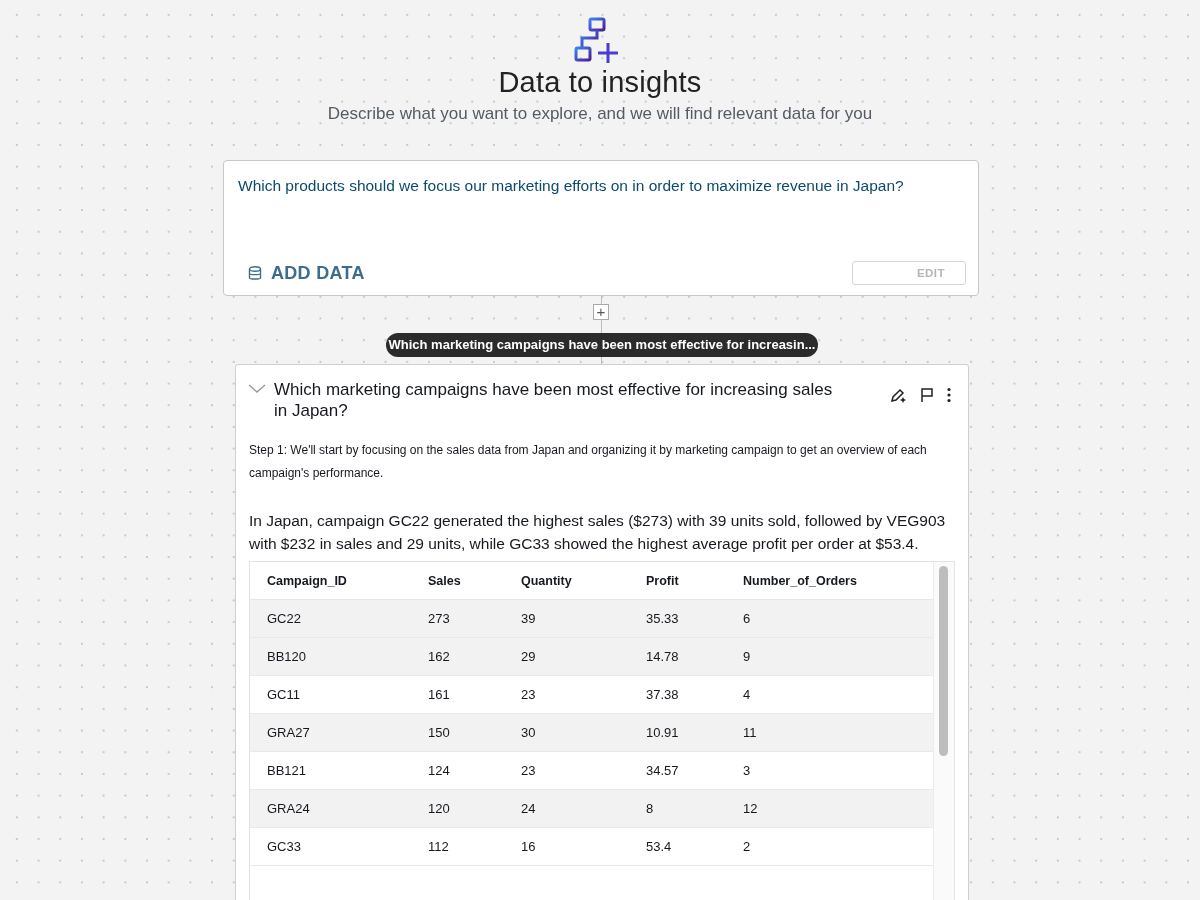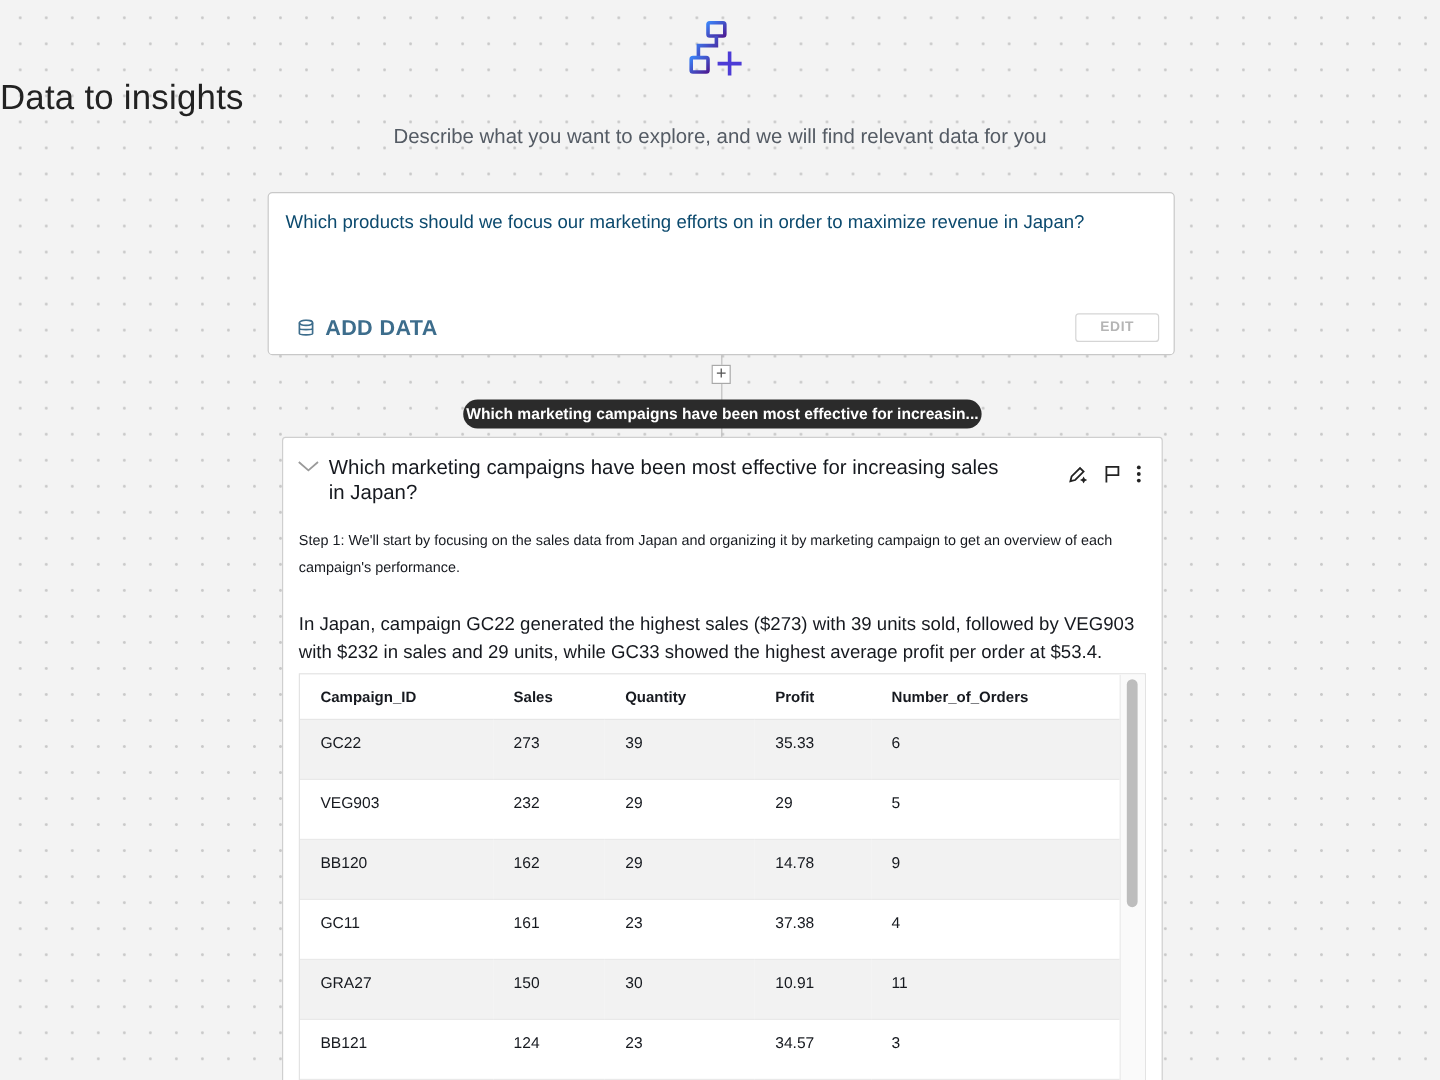--- a/index.html
+++ b/index.html
@@ -7,21 +7,21 @@
     width: 1200px; height: 900px; overflow: hidden; position: relative;
     background-color: #f3f3f3;
     background-image: radial-gradient(circle, #c9c9c9 1px, transparent 1.3px);
     background-size: 21.7px 21.7px;
     background-position: 6px 4px;
     font-family: "Liberation Sans", sans-serif;
     color: #16191f;
   }
   .logo { position: absolute; left: 572px; top: 16px; width: 52px; height: 50px; }
   .title {
-    position: absolute; top: 66px; left: 0; width: 1200px; text-align: left;
+    position: absolute; top: 66px; left: 0; width: 1200px; text-align: center;
     font-size: 29px; color: #222; font-weight: normal; letter-spacing: 0.2px;
   }
   .subtitle {
     position: absolute; top: 104px; left: 0; width: 1200px; text-align: center;
     font-size: 17px; color: #545b64;
   }
   .prompt-card {
     position: absolute; left: 223px; top: 160px; width: 756px; height: 136px;
     background: #fff; border: 1px solid #c8c8c8; border-radius: 4px;
     box-sizing: border-box;
@@ -32,20 +32,21 @@
   .add-data {
     position: absolute; left: 24px; top: 102px; display: flex; align-items: center;
     gap: 9px; cursor: pointer;
   }
   .add-data-label { font-size: 18px; color: #3d6d8c; font-weight: bold; letter-spacing: 0.3px; }
   .edit-btn {
     position: absolute; right: 12px; top: 100px; width: 68px; height: 22px;
     border: 1px solid #d5d5d5; border-radius: 3px; background: #fff;
     font-size: 11.5px; color: #b5b5b5; font-weight: bold; text-align: center; line-height: 22px;
     letter-spacing: 0.5px;
+    padding-left: 44px;
   }
   .connector-line {
     position: absolute; left: 601px; top: 296px; width: 1px; height: 70px; background: #bdbdbd;
   }
   .plus-btn {
     position: absolute; left: 593px; top: 304px; width: 16px; height: 16px;
     background: #fff; border: 1px solid #a9a9a9; box-sizing: border-box;
     font-size: 15px; line-height: 13px; text-align: center; color: #555;
   }
   .pill {
@@ -75,21 +76,21 @@
   }
   .table-wrap {
     position: absolute; left: 13px; top: 196px; width: 706px; height: 360px;
     border: 1px solid #e3e3e3; box-sizing: border-box; overflow: hidden;
   }
   table { border-collapse: collapse; width: 686px; font-size: 13px; }
   th {
     text-align: left; font-weight: bold; height: 37px; padding: 0 0 0 17px;
     color: #16191f; border-bottom: 1px solid #e6e6e6; font-size: 12.5px;
   }
-  td { height: 37px; padding: 0 0 12px 17px; color: #16191f; border-bottom: 1px solid #e9e9e9; }
+  td { height: 37px; padding: 0 0 0 17px; color: #16191f; border-bottom: 1px solid #e9e9e9; }
   tr.odd td { background: #f2f2f2; }
   .col1 { width: 144px; } .col2 { width: 76px; } .col3 { width: 108px; } .col4 { width: 80px; }
   .scroll-track {
     position: absolute; right: 0; top: 0; width: 20px; height: 100%;
     background: #fafafa; border-left: 1px solid #ececec;
   }
   .scroll-thumb {
     position: absolute; left: 5px; top: 4px; width: 9px; height: 190px;
     background: #bdbdbd; border-radius: 5px;
   }
@@ -163,27 +164,20 @@
         </tr>
       </thead>
       <tbody>
         <tr class="odd">
           <td>GC22</td>
           <td>273</td>
           <td>39</td>
           <td>35.33</td>
           <td>6</td>
         </tr>
-        <tr>
-          <td>VEG903</td>
-          <td>232</td>
-          <td>29</td>
-          <td>29</td>
-          <td>5</td>
-        </tr>
         <tr class="odd">
           <td>BB120</td>
           <td>162</td>
           <td>29</td>
           <td>14.78</td>
           <td>9</td>
         </tr>
         <tr>
           <td>GC11</td>
           <td>161</td>

